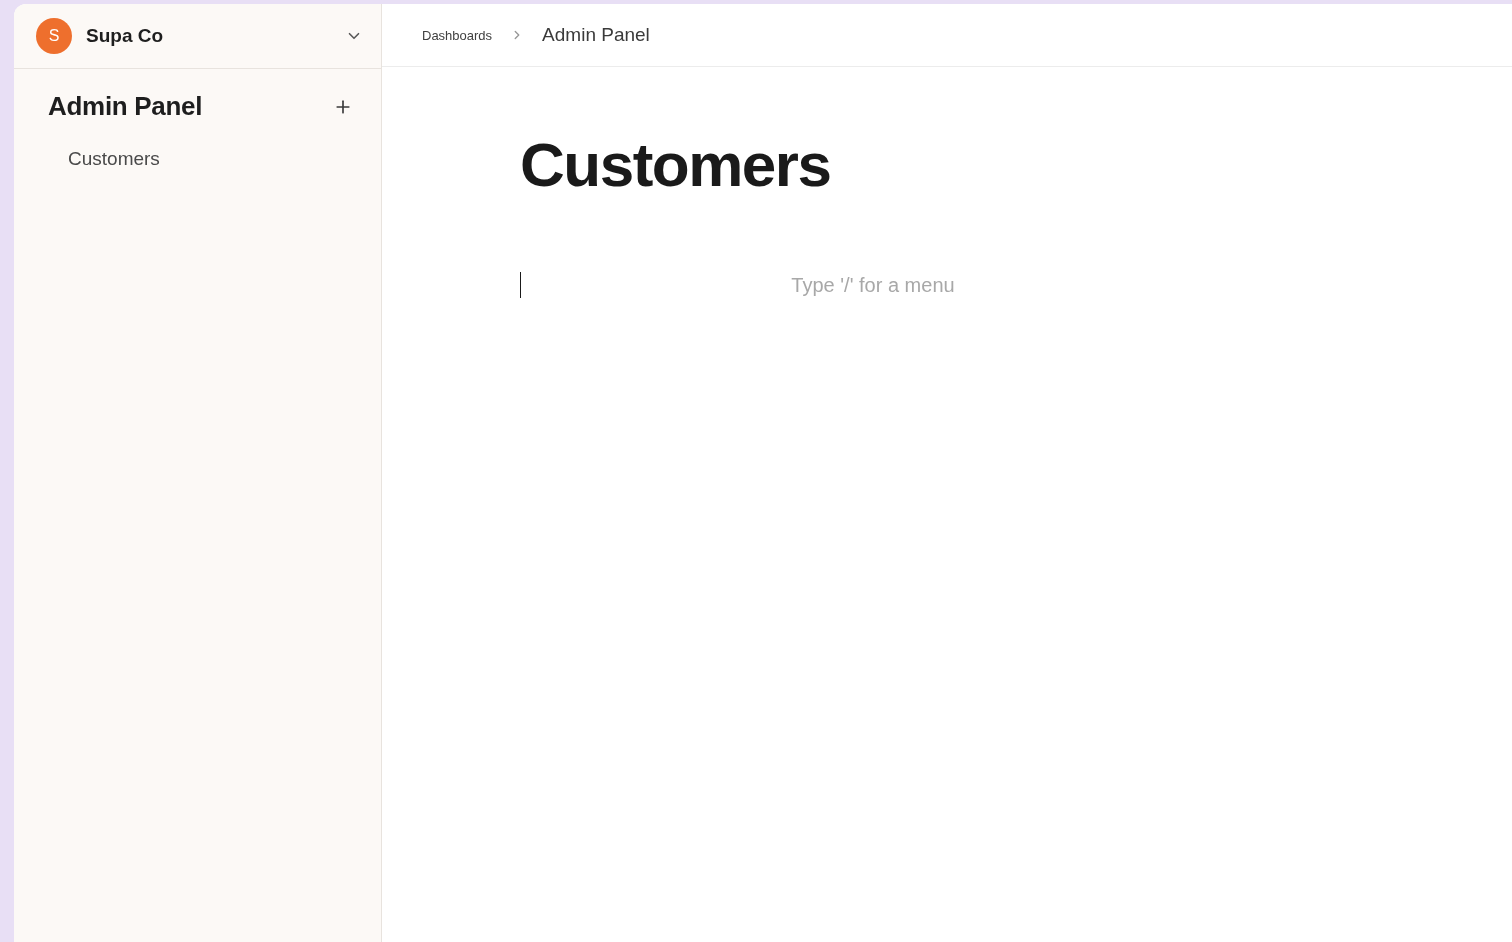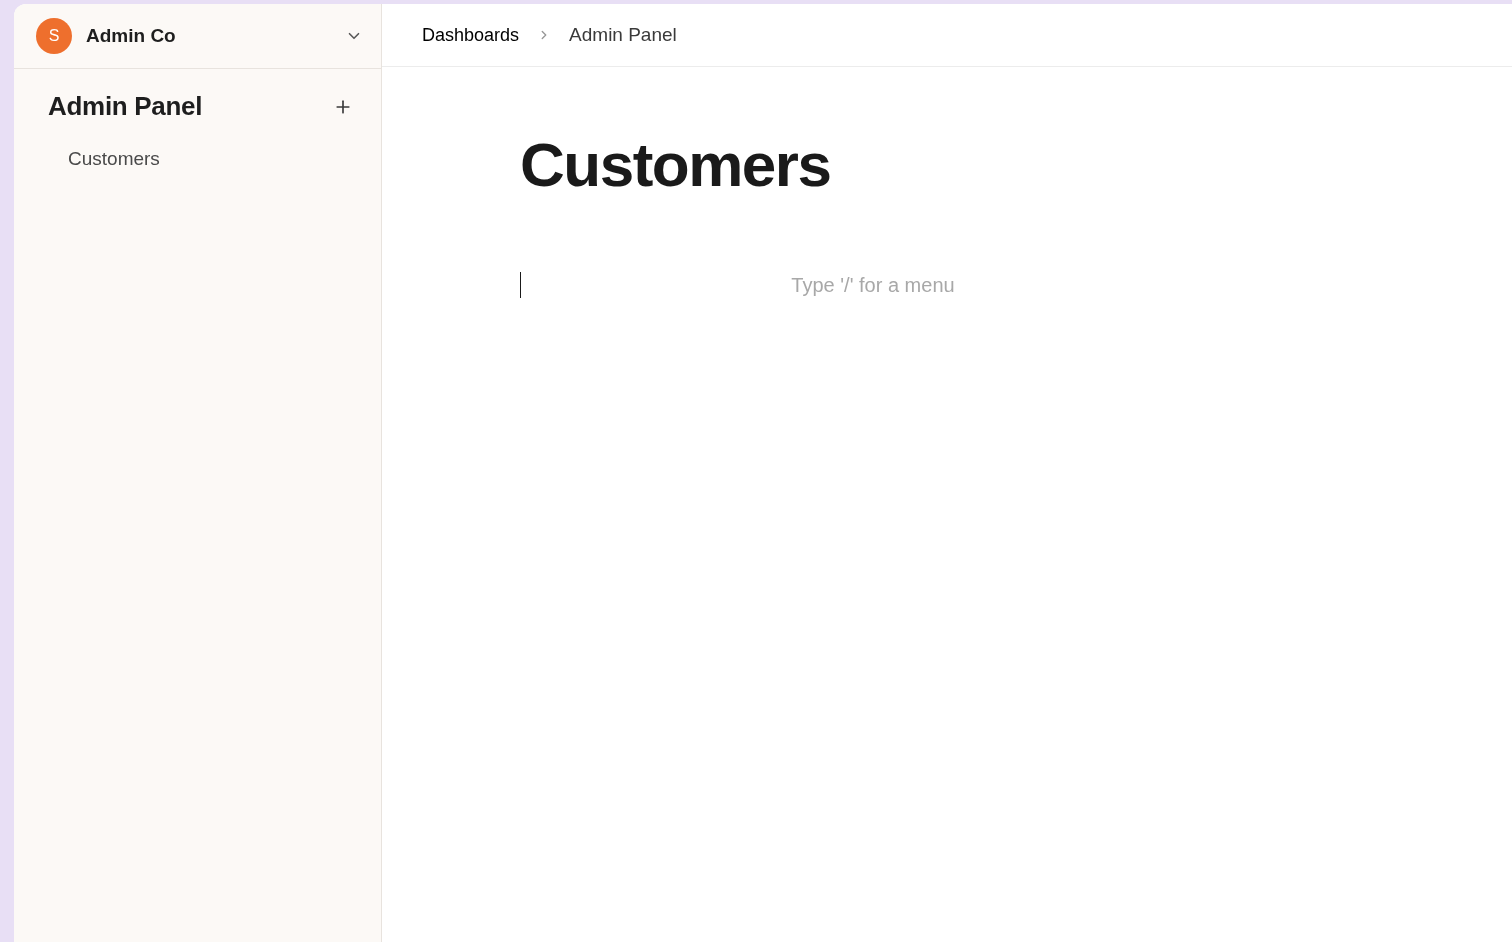--- a/index.html
+++ b/index.html
@@ -119,22 +119,22 @@
     
     .breadcrumb-bar {
       display: flex;
       align-items: center;
       padding: 20px 40px;
       border-bottom: 1px solid #ececec;
       gap: 18px;
     }
     
     .breadcrumb-link {
-      font-size: 18px;
-      color: #000000;
+      font-size: 13px;
+      color: #404040;
       cursor: pointer;
     }
     
     .breadcrumb-sep {
       color: #9a9a9a;
       display: flex;
       align-items: center;
     }
     
     .breadcrumb-current {
@@ -183,21 +183,21 @@
 </head>
 <body>
 
 <div class="app-window">
 
   <aside class="sidebar">
     <div class="org-switcher">
       <div class="org-avatar">
         <span>S</span>
       </div>
-      <div class="org-name">Admin Co</div>
+      <div class="org-name">Supa Co</div>
       <div class="org-chevron">
         <svg width="18" height="18" viewBox="0 0 24 24" fill="none" stroke="currentColor" stroke-width="2.2" stroke-linecap="round" stroke-linejoin="round">
           <polyline points="6 9 12 15 18 9"></polyline>
         </svg>
       </div>
     </div>
 
     <div class="sidebar-section">
       <div class="section-header">
         <div class="section-title">Admin Panel</div>

